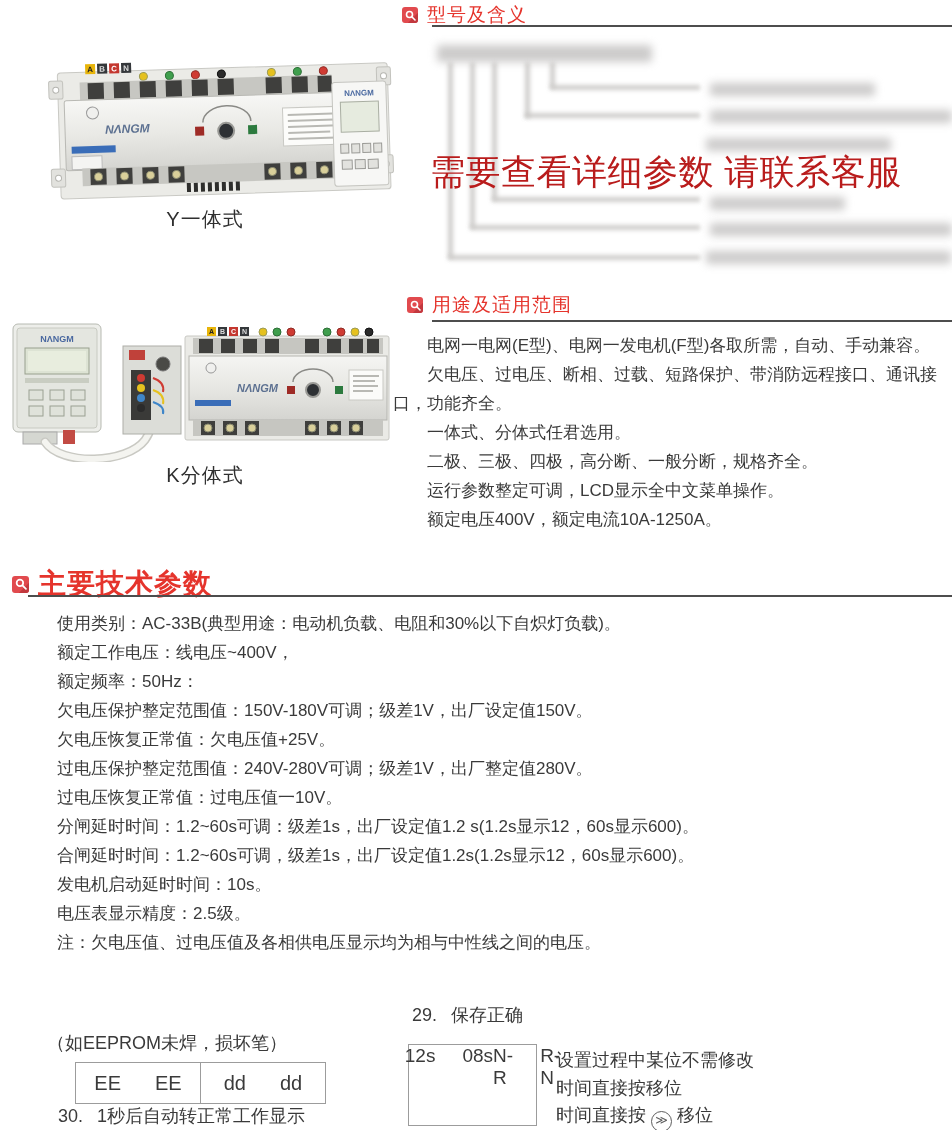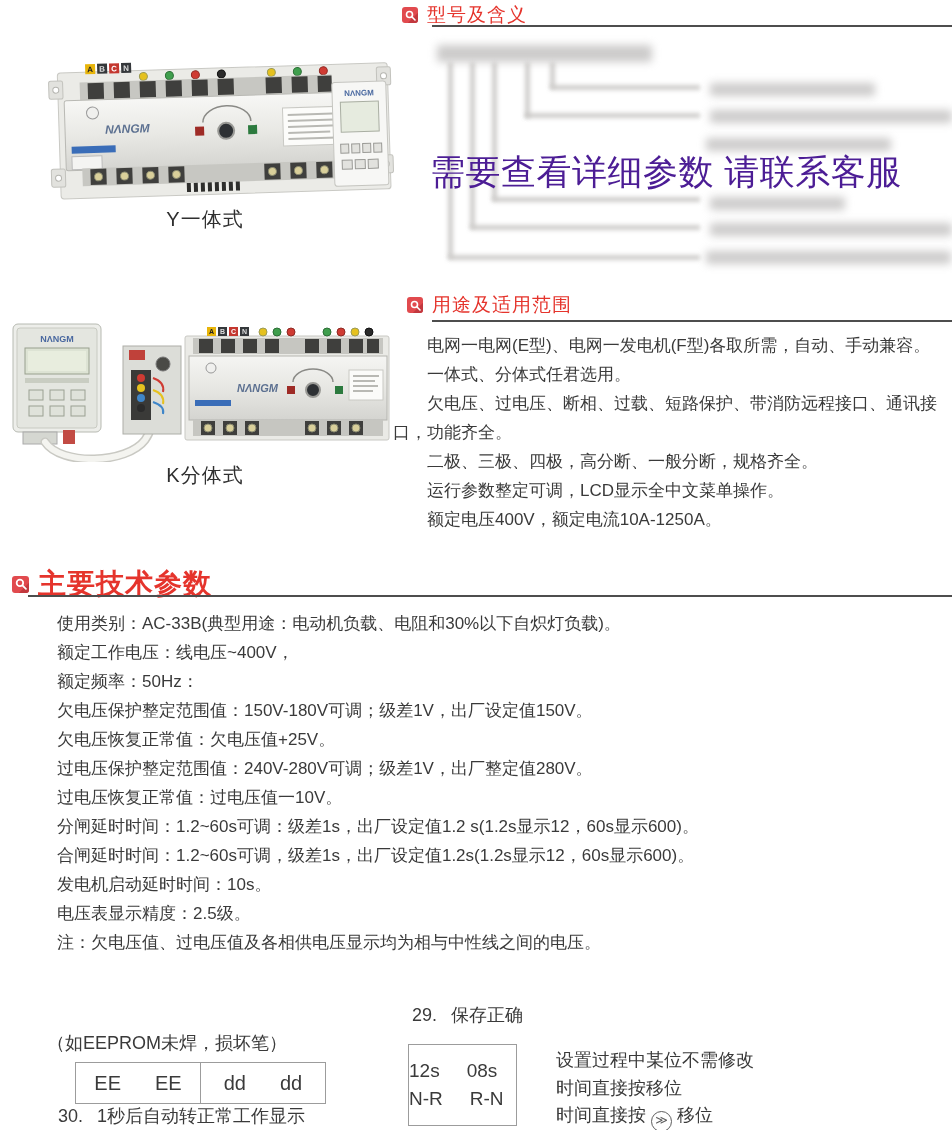--- a/index.html
+++ b/index.html
@@ -15,40 +15,40 @@
   .sec-icon::after{content:""; position:absolute; width:20px; height:20px;
     background:#c2383e; transform:rotate(45deg); right:-12px; bottom:-12px;}
   .sec-icon svg{position:absolute; left:2.5px; top:2.5px; z-index:2;}
   .sec-title{color:#e5342c; font-size:19px; letter-spacing:1px; white-space:nowrap;}
   .rule{position:absolute; height:2px; background:#4d4d4d;}
   
   .blur-block{position:absolute; background:#a3a1a0; filter:blur(4px);
     opacity:.55; border-radius:2px;}
   .blur-vline{position:absolute; width:5px; background:#c6c4c2; filter:blur(2px); opacity:.85;}
   .blur-hline{position:absolute; height:5px; background:#c6c4c2; filter:blur(2px); opacity:.85;}
-  .overlay-text{position:absolute; font-size:35px; font-weight:500; color:#4c1d95;
+  .overlay-text{position:absolute; font-size:35px; font-weight:500; color:#b91c1c;
     white-space:nowrap; letter-spacing:.5px;}
   
   .usage-block{position:absolute; left:393px; top:331px; width:559px;
     font-size:17px; line-height:29px;}
   .usage-block p{margin:0; text-indent:2em;}
   .params-block{position:absolute; left:57px; top:609px; width:895px;
     font-size:17px; line-height:29px;}
   .params-block div{white-space:nowrap;}
   .fig-label{position:absolute; font-size:20px; color:#2f2f2f; letter-spacing:1px;
     text-align:center; white-space:nowrap;}
   
   .b-line{position:absolute; font-size:18px; white-space:nowrap; color:#3a3a3a;}
   .b-line .no{margin-right:14px;}
   .val-box{position:absolute; border:1px solid #9c9c9c; display:flex;
     align-items:center; justify-content:center; column-gap:34px;
     font-size:20px; color:#3a3a3a;}
   .lcd-box{position:absolute; border:1px solid #9c9c9c; display:flex;
-    flex-direction:column; justify-content:center; row-gap:6px;
-    font-size:19px; color:#3a3a3a;}
+    justify-content:center; row-gap:6px;
+    padding-left:20px; font-size:19px; color:#3a3a3a;}
   .lcd-box .row{display:flex; column-gap:27px;}
   .note-line{position:absolute; font-size:18px; color:#3a3a3a; white-space:nowrap;}
   .circ-icon{display:inline-block; width:19px; height:19px; border:1.5px solid #5d5d5d;
     border-radius:50%; text-align:center; line-height:17px; font-size:12px;
     color:#5d5d5d; vertical-align:-3px; margin:0 5px;}
   .figure{position:absolute;}
 </style>
 </head>
 <body>
 
@@ -314,22 +314,22 @@
         <circle cx="4.5" cy="4.5" r="3" fill="none" stroke="#fff" stroke-width="1.6"></circle>
         <line x1="6.8" y1="6.8" x2="10" y2="10" stroke="#fff" stroke-width="1.6" stroke-linecap="round"></line>
       </svg>
     </span>
     <span class="sec-title">用途及适用范围</span>
   </div>
   <div class="rule" style="left:432px; top:320px; width:520px;"></div>
 
   <div class="usage-block">
     <p>电网一电网(E型)、电网一发电机(F型)各取所需，自动、手动兼容。</p>
+    <p>欠电压、过电压、断相、过载、短路保护、带消防远程接口、通讯接口，功能齐全。</p>
     <p>一体式、分体式任君选用。</p>
-    <p>欠电压、过电压、断相、过载、短路保护、带消防远程接口、通讯接口，功能齐全。</p>
     <p>二极、三极、四极，高分断、一般分断，规格齐全。</p>
     <p>运行参数整定可调，LCD显示全中文菜单操作。</p>
     <p>额定电压400V，额定电流10A-1250A。</p>
   </div>
 
   <div class="sec-head" style="left:12px; top:565px;">
     <span class="sec-icon" style="width:17px;height:17px;">
       <svg width="12" height="12" viewBox="0 0 11 11" style="left:2.5px;top:2.5px;">
         <circle cx="4.5" cy="4.5" r="3" fill="none" stroke="#fff" stroke-width="1.6"></circle>
         <line x1="6.8" y1="6.8" x2="10" y2="10" stroke="#fff" stroke-width="1.6" stroke-linecap="round"></line>

